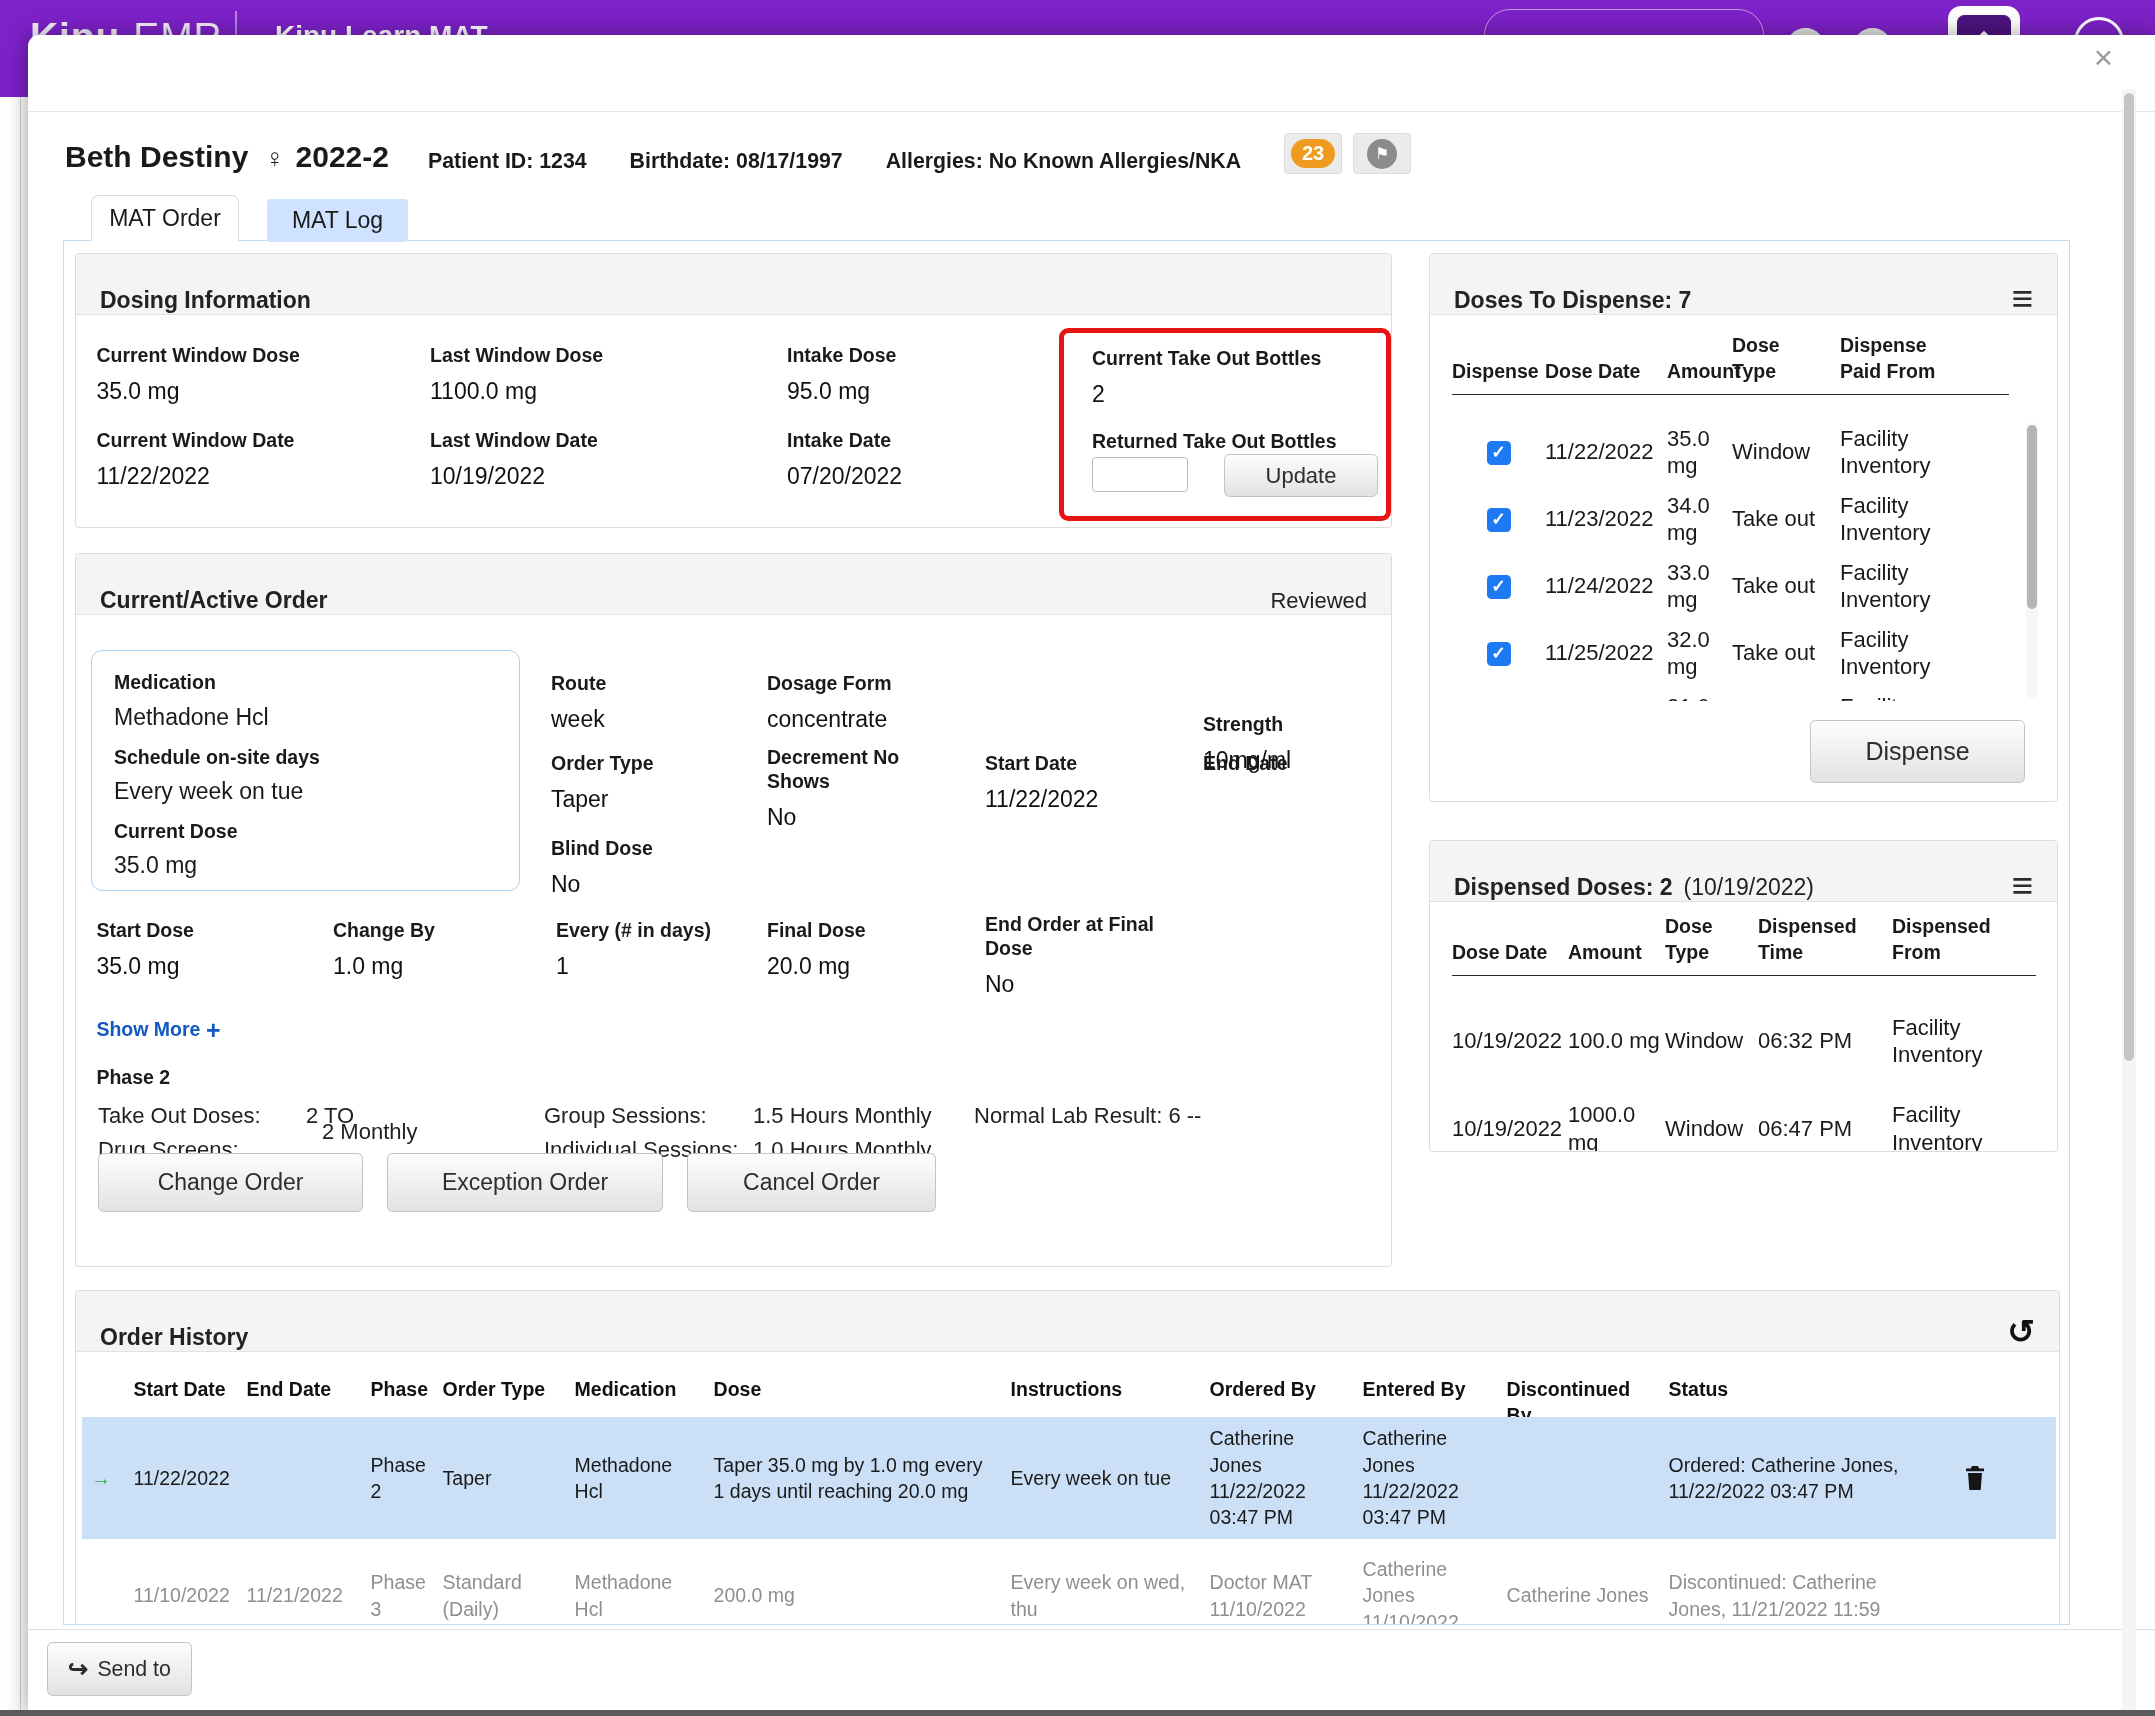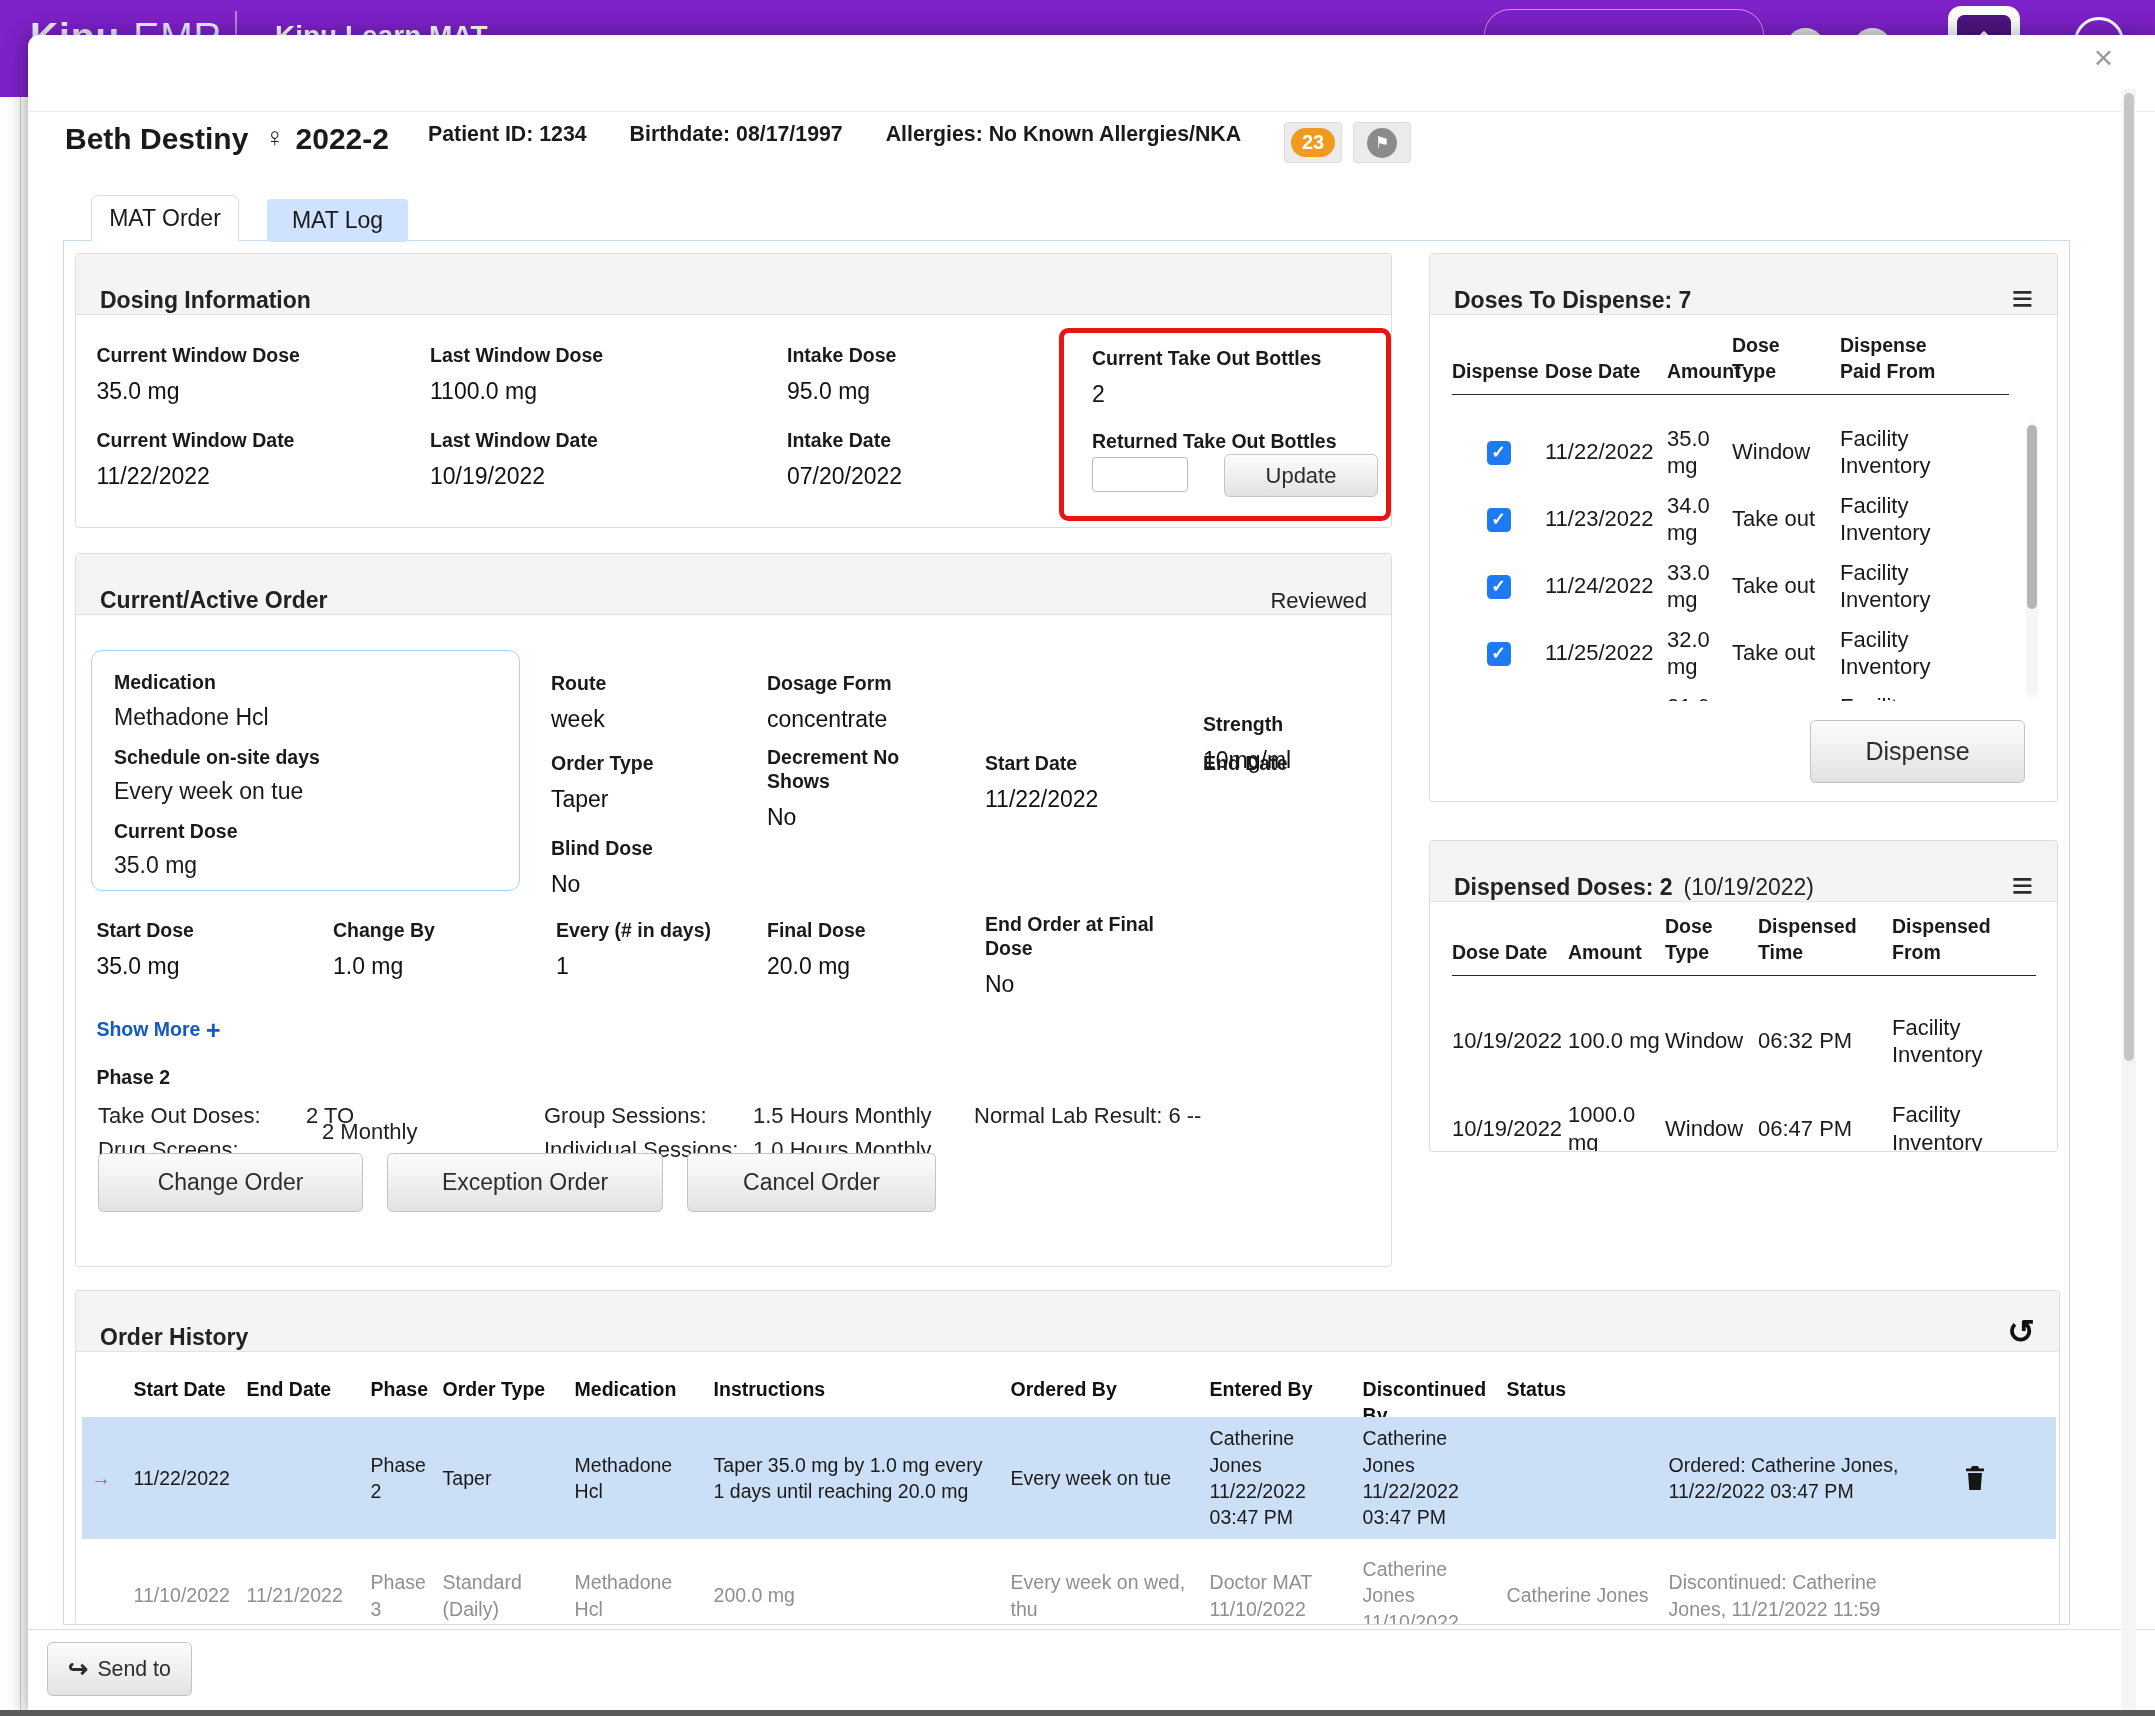--- a/index.html
+++ b/index.html
@@ -22,21 +22,21 @@
   .nav-person { position:absolute; left:2074px; top:16.7px; width:50px; height:50px; border:3.7px solid #fff; border-radius:50%; }
   .page-edge { position:absolute; left:0; top:97px; width:28px; height:1619px; background:#fff; z-index:2; }
   .page-edge-line { position:absolute; left:20.4px; top:0; width:0.9px; height:100%; background:#cfcfcf; }
 
   
   .modal { position:absolute; left:28px; top:35px; width:2128px; height:1681px; background:#fff; border-radius:11px 0 0 0; box-shadow:0 0 22px rgba(0,0,0,.4); z-index:10; }
   .modal-close { position:absolute; top:5.6px; right:43px; font-size:33px; color:#9a9a9a; cursor:pointer; line-height:1; }
   .modal-topline { position:absolute; left:0; top:76px; width:100%; border-top:0.9px solid #e9e9e9; }
 
   
-  .patient-row { position:absolute; left:37px; top:87px; right:83px; height:52px; display:flex; align-items:flex-start; }
+  .patient-row { position:absolute; left:37px; top:87px; right:83px; height:52px; display:flex; align-items:flex-end; }
   .p-name { font-size:30px; font-weight:bold; margin-right:16.7px; }
   .p-gender { font-size:26px; color:#222; margin-right:11px; }
   .p-episode { font-size:30px; font-weight:bold; margin-right:39px; }
   .p-meta { font-size:21.3px; font-weight:bold; margin-right:43px; }
   .hdr-btn { background:#ebebeb; border:0.9px solid #dcdcdc; border-radius:3.7px; height:41px; min-width:58px; display:flex; align-items:center; justify-content:center; margin-right:11px; cursor:pointer; }
   .badge-orange { background:#ef9b1d; color:#fff; font-size:20px; font-weight:bold; border-radius:927px; padding:3px 11px; }
   .flag-circle { width:30px; height:30px; border-radius:50%; background:#8b8b8b; color:#fff; font-size:16px; display:flex; align-items:center; justify-content:center; }
 
   
   .tab { position:absolute; font-size:23px; display:flex; align-items:center; justify-content:center; cursor:pointer; }
@@ -308,20 +308,21 @@
         <span class="spacer"></span>
         <span class="hist-icon">↺</span>
       </div>
       <div class="oh-grid oh-head">
         <div></div>
         <div>Start Date</div>
         <div>End Date</div>
         <div>Phase</div>
         <div>Order Type</div>
         <div>Medication</div>
+        <div>Dose</div>
         <div>Instructions</div>
         <div>Ordered By</div>
         <div>Entered By</div>
         <div>Discontinued By</div>
         <div>Status</div>
         <div></div>
       </div>
       <div class="oh-grid oh-row1">
         <div class="oh-arrow">→</div>
         <div>11/22/2022</div>

